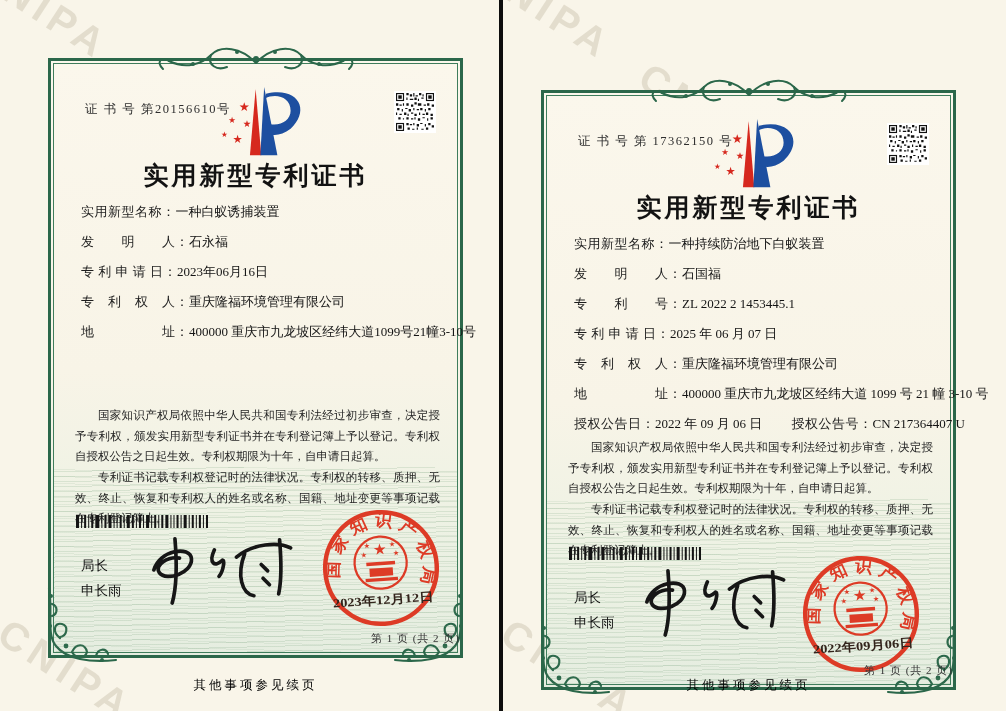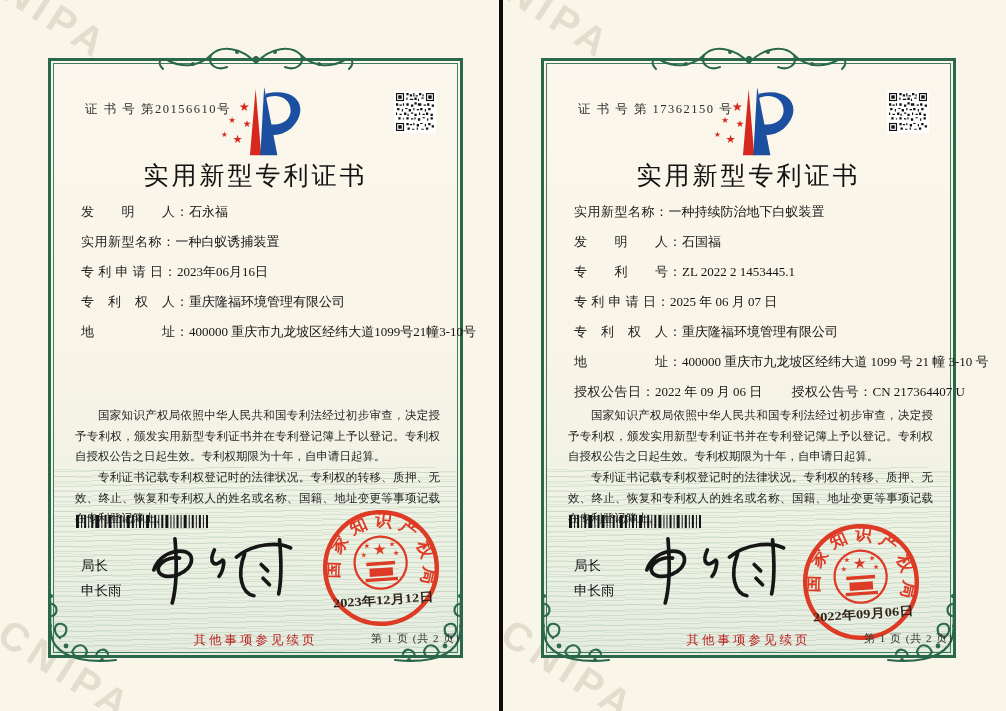--- a/index.html
+++ b/index.html
@@ -8,48 +8,48 @@
   .divider{position:absolute;left:499px;top:0;width:4px;height:711px;background:#0d0d0d;}
   .panel{position:absolute;top:0;height:711px;overflow:hidden;}
   .panel-l{left:0;width:499px;}
   .panel-r{left:503px;width:503px;}
   .wm{position:absolute;font-family:"Liberation Sans","DejaVu Sans",sans-serif;font-weight:bold;
       font-size:40px;letter-spacing:6px;color:rgba(168,156,128,0.26);transform:rotate(33deg);
       white-space:nowrap;pointer-events:none;}
   .cert{position:absolute;top:58px;height:594px;border:3px solid #2b674a;
         background:linear-gradient(180deg,#fbf7ec 0%,#f8f4e7 52%,#eef2e4 76%,#e5ede0 100%);}
   .panel-l .cert{left:48px;width:409px;}
-  .panel-r .cert{left:38px;width:409px;}
+  .panel-r .cert{left:38px;width:409px;margin-top:32px;}
   .cert::before{content:"";position:absolute;inset:2px;border:1px solid #3f7d5c;pointer-events:none;}
   .waves{position:absolute;left:3px;right:3px;bottom:3px;height:185px;pointer-events:none;
          background:
            repeating-linear-gradient(-1.5deg,rgba(96,146,104,0.17) 0 1px,rgba(0,0,0,0) 1px 5px),
            repeating-linear-gradient(1.5deg,rgba(96,146,104,0.10) 0 1px,rgba(0,0,0,0) 1px 7px);}
   .cert-no{position:absolute;left:34px;top:40px;font-size:12.5px;letter-spacing:1.5px;color:#2e2e2e;}
   .logo{position:absolute;left:50%;top:24px;transform:translateX(-44%);width:104px;height:76px;}
   .qr{position:absolute;right:24px;top:30px;width:38px;height:38px;background:#fff;padding:2px;}
-  .title{position:absolute;left:0;right:0;top:98px;text-align:center;font-size:25px;font-weight:normal;
+  .title{position:absolute;left:0;right:0;top:98px;text-align:center;font-size:25px;font-weight:bold;
          letter-spacing:3px;color:#121212;}
   .fields{position:absolute;left:30px;right:16px;top:142px;font-size:13px;color:#1d1d1d;}
   .frow{height:30px;white-space:nowrap;}
   .fl{letter-spacing:0.5px;}
   .fv{color:#141414;}
   .gap2{display:inline-block;width:26px;}
   .paras{position:absolute;left:24px;right:20px;top:344px;font-size:11.5px;line-height:1.8;
          text-align:justify;color:#242424;}
   .paras p{margin:0;text-indent:2em;}
   .barcode{position:absolute;left:25px;top:454px;width:132px;height:13px;}
   .director{position:absolute;left:30px;top:492px;font-size:13.5px;line-height:25px;color:#101010;}
   .signature{position:absolute;left:90px;top:468px;width:156px;height:82px;}
   .seal{position:absolute;width:126px;height:126px;transform:rotate(-4deg);}
   .panel-l .seal{left:267px;top:444px;}
   .panel-r .seal{left:254px;top:458px;}
   .pageinfo{position:absolute;left:0;right:0;bottom:9px;text-align:right;font-size:11px;
             letter-spacing:1px;color:#333;}
-  .footer-note{position:absolute;top:632px;text-align:center;font-size:12.5px;letter-spacing:3px;color:#b91c1c;}
+  .footer-note{position:absolute;top:677px;text-align:center;font-size:12.5px;letter-spacing:3px;color:#000000;}
   .panel-l .footer-note{left:48px;width:415px;}
   .panel-r .footer-note{left:38px;width:415px;}
   .orn-top{position:absolute;left:50%;top:-18px;transform:translateX(-50%);width:232px;height:36px;}
   .orn-bl{position:absolute;left:-9px;bottom:-11px;width:80px;height:84px;}
   .orn-br{position:absolute;right:-9px;bottom:-11px;width:80px;height:84px;transform:scaleX(-1);}
   svg{display:block;}
 </style>
 </head>
 <body>
 
@@ -159,22 +159,22 @@
       <div class="cert-no">证 书 号 第20156610号</div>
       <svg class="logo">
           <use href="#sym-logo"></use>
         </svg>
       <svg class="qr" viewBox="0 0 33 33">
           <use href="#sym-qr"></use>
         </svg>
       <div class="title">实用新型专利证书</div>
 
       <div class="fields">
+        <div class="frow"><span class="fl">实用新型名称：</span><span class="fv">一种白蚁诱捕装置</span></div>
         <div class="frow"><span class="fl">发　　明　　人：</span><span class="fv">石永福</span></div>
-        <div class="frow"><span class="fl">实用新型名称：</span><span class="fv">一种白蚁诱捕装置</span></div>
         <div class="frow"><span class="fl">专 利 申 请 日：</span><span class="fv">2023年06月16日</span></div>
         <div class="frow"><span class="fl">专　利　权　人：</span><span class="fv">重庆隆福环境管理有限公司</span></div>
         <div class="frow"><span class="fl">地　　　　　址：</span><span class="fv">400000 重庆市九龙坡区经纬大道1099号21幢3-10号</span></div>
       </div>
 
       <div class="paras">
         <p>国家知识产权局依照中华人民共和国专利法经过初步审查，决定授予专利权，颁发实用新型专利证书并在专利登记簿上予以登记。专利权自授权公告之日起生效。专利权期限为十年，自申请日起算。</p>
         <p>专利证书记载专利权登记时的法律状况。专利权的转移、质押、无效、终止、恢复和专利权人的姓名或名称、国籍、地址变更等事项记载在专利登记簿上。</p>
       </div>
 

